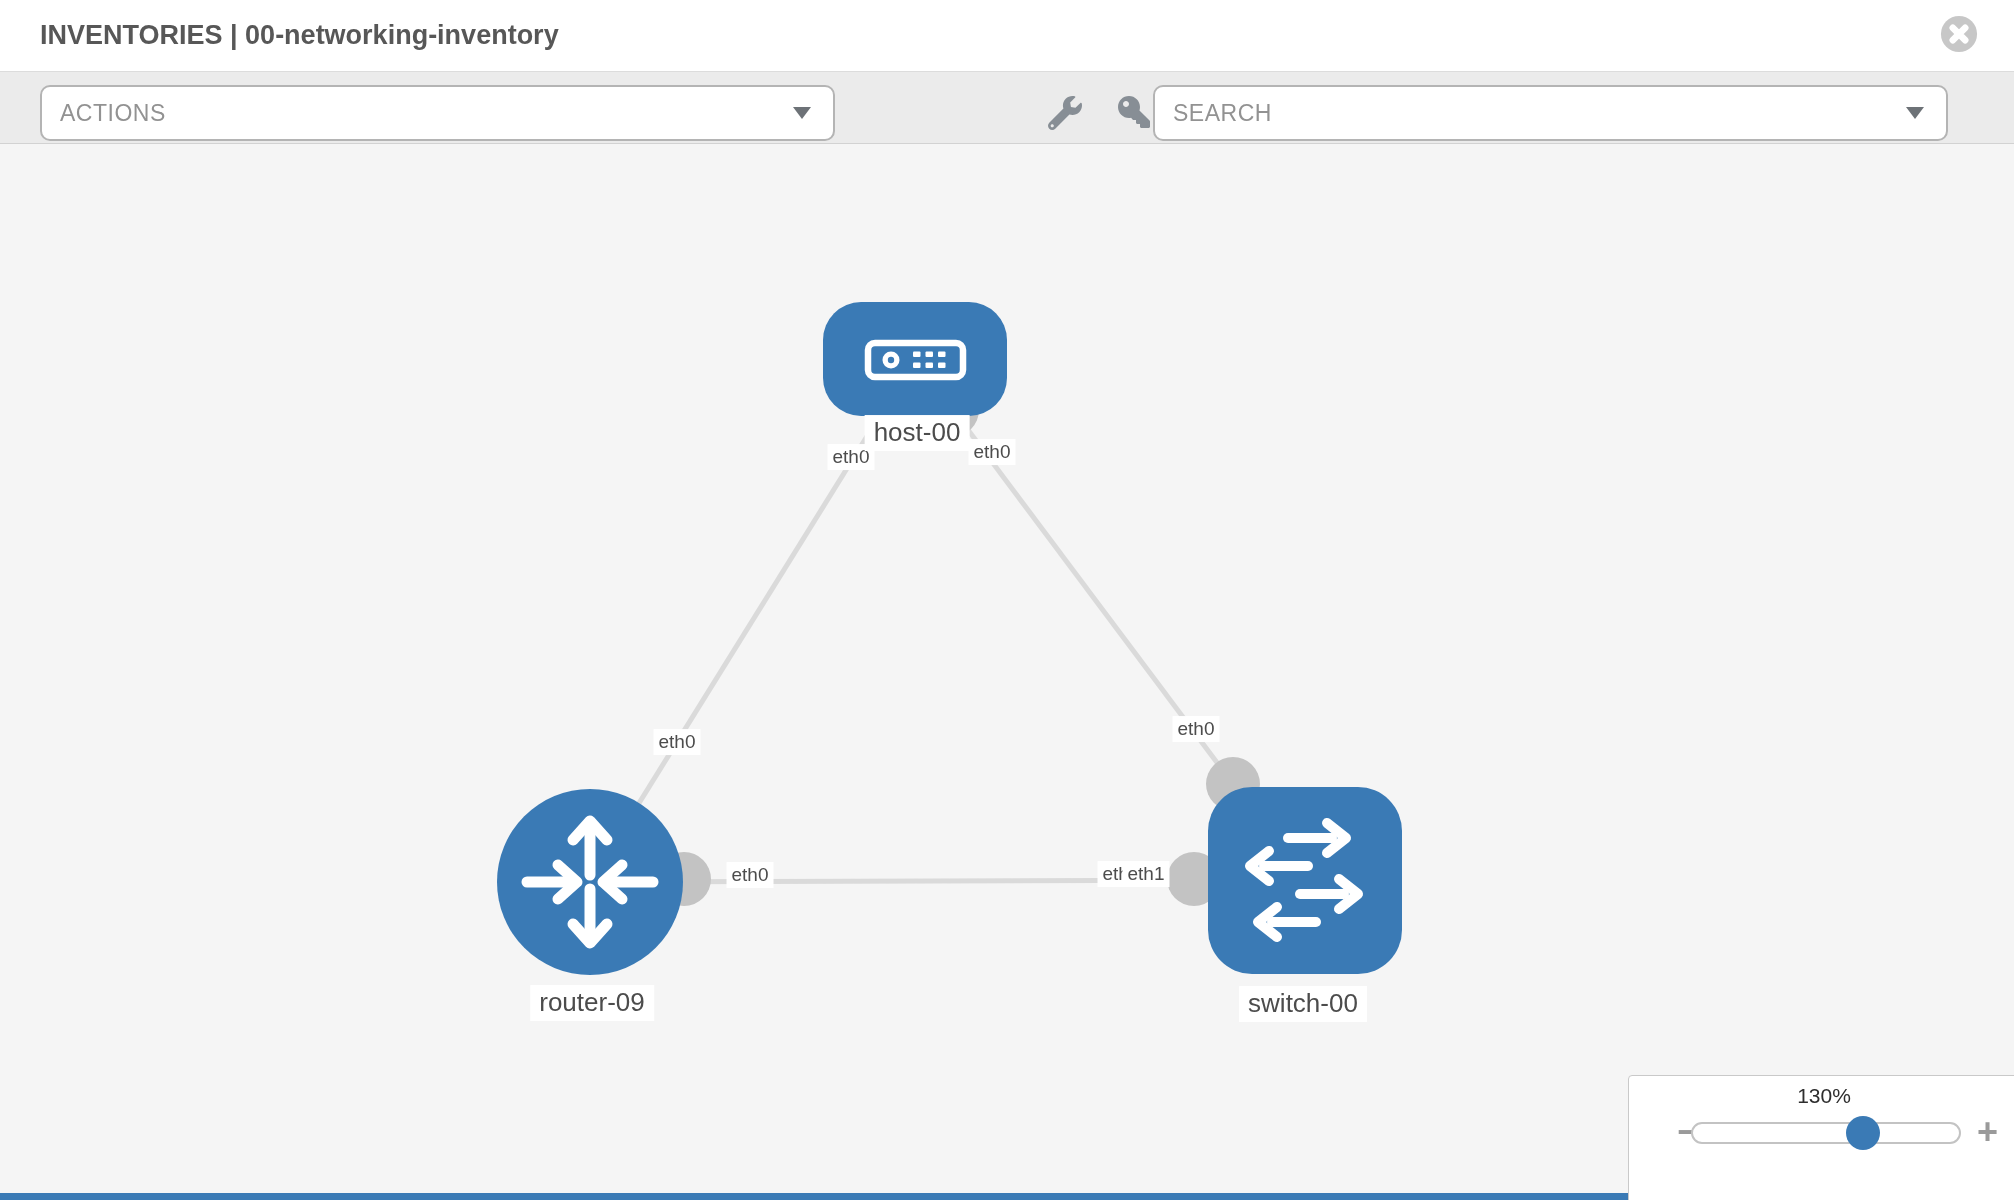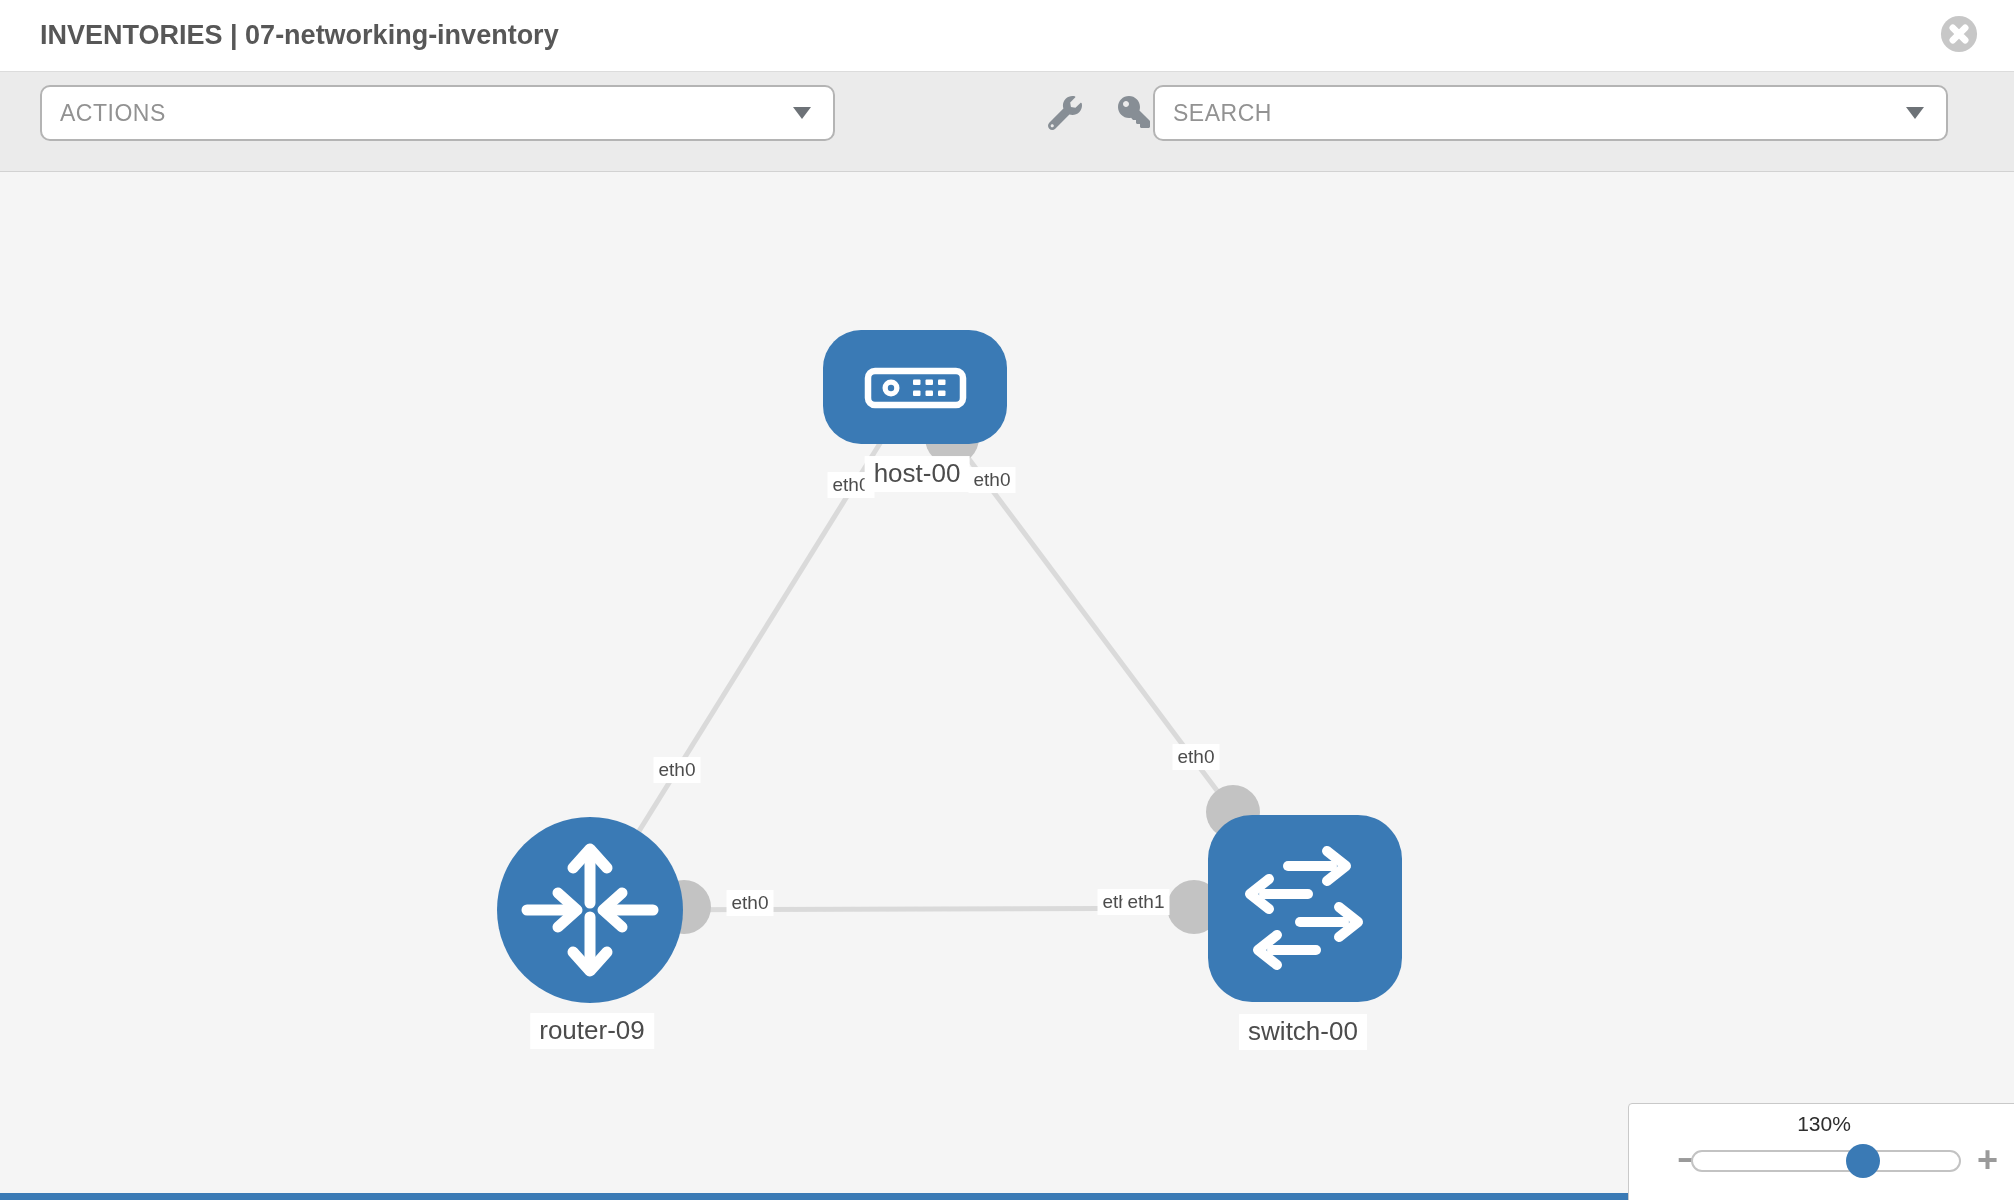--- a/index.html
+++ b/index.html
@@ -5,21 +5,21 @@
   * { margin:0; padding:0; box-sizing:border-box; }
   html,body { width:2014px; height:1200px; font-family:"Liberation Sans", sans-serif; background:#fff; overflow:hidden; }
   .app { width:2014px; height:1200px; display:flex; flex-direction:column; }
 
   
   .header { height:72px; background:#fff; border-bottom:1px solid #dcdcdc; position:relative; flex:0 0 auto; }
   .page-title { position:absolute; left:40px; top:0; line-height:71px; font-size:27px; font-weight:bold; color:#575757; white-space:nowrap; }
   .close-btn { position:absolute; right:36px; top:15px; width:38px; height:38px; cursor:pointer; }
 
   
-  .toolbar { height:100px; background:#ebebeb; border-bottom:1px solid #d2d2d2; position:relative; flex:0 0 auto; }
+  .toolbar { height:72px; background:#ebebeb; border-bottom:1px solid #d2d2d2; position:relative; flex:0 0 auto; }
   .dropdown { position:absolute; top:13px; height:56px; background:#fff; border:2px solid #b4b4b4; border-radius:10px; display:flex; align-items:center; justify-content:space-between; padding:0 22px 0 18px; cursor:pointer; }
   .dropdown.actions { left:40px; width:795px; }
   .dropdown.search  { left:1153px; width:795px; }
   .dropdown .ddlabel { font-size:23px; color:#929292; letter-spacing:0.5px; }
   .caret { width:0; height:0; border-left:9px solid transparent; border-right:9px solid transparent; border-top:12px solid #6d7277; }
   .tool-icon { position:absolute; top:24px; width:36px; height:36px; cursor:pointer; }
   .tool-icon.wrench { left:1048px; }
   .tool-icon.key { left:1118px; }
 
   
@@ -40,21 +40,21 @@
   .zoom-thumb { position:absolute; left:217px; top:40px; width:34px; height:34px; border-radius:50%; background:#3a7ab5; cursor:pointer; }
 
   .bottom-bar { position:absolute; left:0; bottom:0; width:1628px; height:7px; background:#3a7ab5; z-index:2; }
 </style>
 </head>
 <body>
 
 <div class="app">
 
   <div class="header">
-    <div class="page-title">INVENTORIES | 07-networking-inventory</div>
+    <div class="page-title">INVENTORIES | 00-networking-inventory</div>
     <div class="close-btn">
       <svg width="38" height="38" viewBox="0 0 40 40">
         <circle cx="20" cy="20" r="19" fill="#c7c7c7"></circle>
         <path d="M13.5 13.5 L26.5 26.5 M26.5 13.5 L13.5 26.5" stroke="#ffffff" stroke-width="7" stroke-linecap="round" fill="none"></path>
       </svg>
     </div>
   </div>
 
   <div class="toolbar">
     <div class="dropdown actions">
@@ -137,21 +137,21 @@
           <line x1="1300" y1="750" x2="1344" y2="750"></line>
           <polyline points="1339,735 1358,750 1339,765"></polyline>
           <line x1="1316" y1="778" x2="1272" y2="778"></line>
           <polyline points="1277,763 1258,778 1277,793"></polyline>
         </g>
       </g>
     </svg>
 
     <div class="chip if" style="left:851px; top:313px;">eth0</div>
     <div class="chip if" style="left:992px; top:308px;">eth0</div>
-    <div class="chip name" style="left:917px; top:302px;">host-00</div>
+    <div class="chip name" style="left:917px; top:289px;">host-00</div>
 
     <div class="chip if" style="left:677px; top:598px;">eth0</div>
     <div class="chip if" style="left:1196px; top:585px;">eth0</div>
 
     <div class="chip if" style="left:750px; top:731px;">eth0</div>
     <div class="chip if" style="left:1121px; top:730px;">eth1</div>
     <div class="chip if" style="left:1146px; top:730px;">eth1</div>
 
     <div class="chip name" style="left:592px; top:859px;">router-09</div>
     <div class="chip name" style="left:1303px; top:860px;text-align:right;">switch-00</div>

